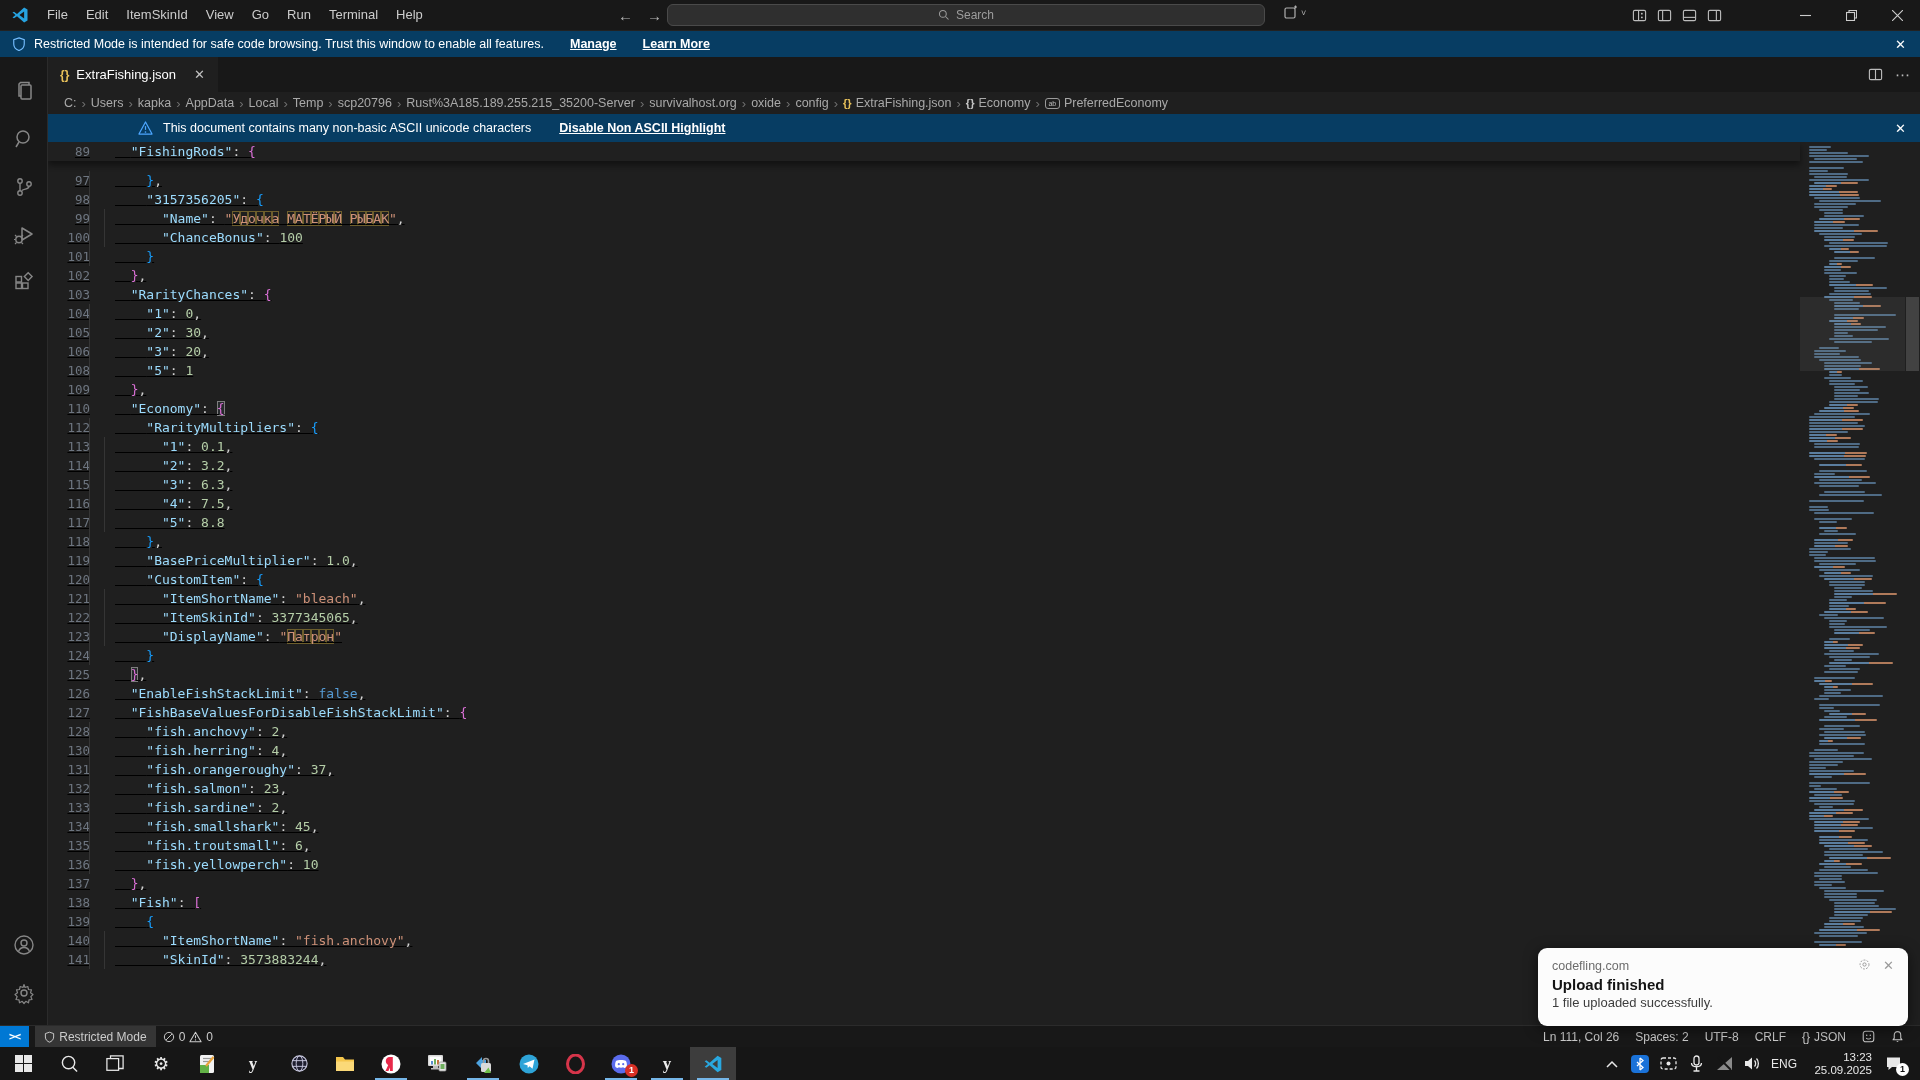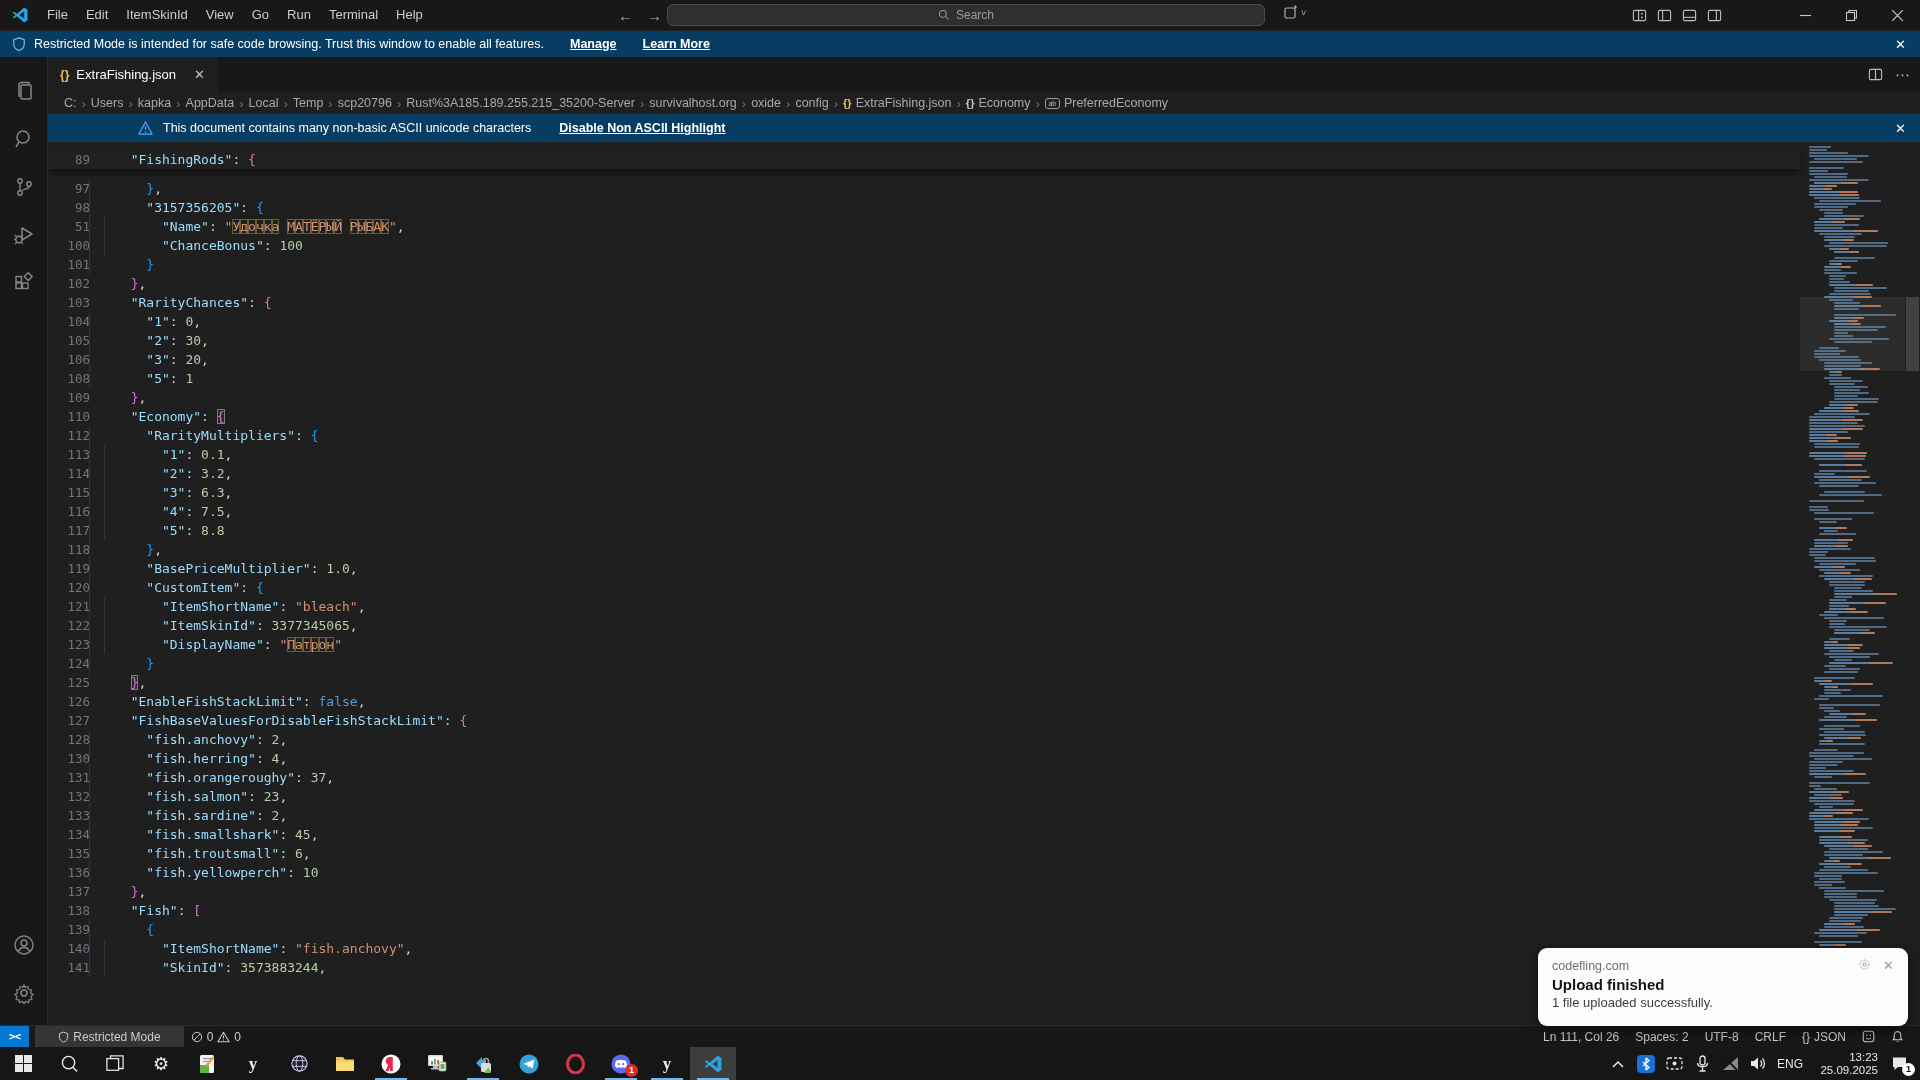--- a/index.html
+++ b/index.html
@@ -51,21 +51,21 @@
   .crumb-sep { color:#6f6f6f; margin:0 5px; font-size:13px; }
   .crumb .json-glyph { color:#e8c15a; font-weight:bold; font-size:11px; }
   .crumb .obj-glyph { color:#c5c5c5; font-weight:bold; font-size:11px; }
   .str-glyph { display:inline-block; width:15px; height:11px; border:1px solid #9a9a9a; border-radius:3px;
                font-size:7px; line-height:9px; text-align:center; color:#bdbdbd; }
 
   .banner.unicode { height:28px; padding-left:90px; gap:10px; flex:none; }
 
   
   .editor { flex:1; position:relative; overflow:hidden; background:#1f1f1f; }
-  .rows { position:absolute; left:0; top:8px; right:120px; }
+  .rows { position:absolute; left:0; top:0; right:120px;text-decoration:underline; }
   .sticky { position:relative; z-index:3; background:#202020; box-shadow:0 4px 6px rgba(0,0,0,.45); }
   .sticky-gap { height:10px; }
   .row { display:flex; height:19px; line-height:19px; font-family:"DejaVu Sans Mono", monospace; font-size:13px; position:relative; }
   .row.cur { background:rgba(255,255,255,.045); }
   .ln { width:42px; text-align:right; color:#6e7681; flex:none; font-size:12.5px; }
   .row.cur .ln { color:#cccccc; }
   .code { padding-left:25px; white-space:pre; position:relative; color:#cccccc; }
   .guide { position:absolute; top:0; bottom:0; width:1px; background:#353535; }
   .tk-p  { color:#d4d4d4; }
   .tk-k  { color:#9cdcfe; }
@@ -86,33 +86,33 @@
   .mm-slider { position:absolute; right:15px; width:105px; top:155px; height:74px; background:rgba(140,140,140,.12); }
   .vscrollbar { position:absolute; top:0; bottom:0; right:0; width:15px; }
   .vslider { position:absolute; left:1px; right:1px; top:155px; height:74px; background:rgba(121,121,121,.4); }
 
   
   .statusbar { height:22px; background:#181818; border-top:1px solid #2b2b2b; color:#cccccc; font-size:12px;
                display:flex; align-items:center; flex:none; }
   .remote-ind { background:#0078d4; color:#fff; height:22px; padding:0 9px; display:flex; align-items:center;
                 font-family:"DejaVu Sans Mono",monospace; font-size:11px; font-weight:bold; letter-spacing:-1px; }
   .sb-item { display:flex; align-items:center; gap:4px; padding:0 7px; height:22px; cursor:pointer; }
-  .sb-chip { background:rgba(255,255,255,.13); margin-left:6px; padding:0 23px; }
+  .sb-chip { background:rgba(255,255,255,.13); margin-left:6px; padding:0 9px; }
   .sb-right { margin-left:auto; display:flex; align-items:center; margin-right:8px; }
   .sb-right .sb-item { padding:0 8px; }
 
   
   .taskbar { height:33px; background:#161616; display:flex; align-items:stretch; flex:none; position:relative; }
   .tile { width:46px; display:flex; align-items:center; justify-content:center; position:relative; }
   .tile.running::after { content:""; position:absolute; bottom:0; left:7px; right:7px; height:2px; background:#75b6e8; }
   .tile.active { background:#3d3d3d; }
   .ltr-y { color:#ececec; font-size:17px; font-weight:bold; font-family:"Liberation Serif", serif; }
   .badge { position:absolute; right:6px; bottom:3px; width:13px; height:13px; border-radius:50%; background:#d93025;
            color:#fff; font-size:9px; line-height:13px; text-align:center; font-weight:bold; }
-  .tray { position:absolute; right:0; top:0; height:33px; display:flex; align-items:center; gap:4px; padding-right:4px; }
+  .tray { position:absolute; right:0; top:0; height:33px; display:flex; align-items:center; gap:4px; padding-right:10px; }
   .tray-item { display:flex; align-items:center; justify-content:center; width:24px; height:33px; color:#e8e8e8; }
   .clock { width:68px; text-align:right; color:#e8e8e8; font-size:11.5px; line-height:13px; }
   .ac-badge { position:absolute; right:1px; bottom:4px; width:13px; height:13px; border-radius:50%; background:#fff;
               color:#111; font-size:9px; line-height:13px; text-align:center; font-weight:bold; }
 
   
   .toast { position:absolute; left:1538px; top:948px; width:370px; height:78px; background:#fcfcfc; border-radius:9px;
            box-shadow:0 3px 14px rgba(0,0,0,.55); padding:10px 14px; z-index:10; }
   .toast-head { display:flex; align-items:center; font-size:12.5px; color:#6d6d6d; }
   .toast-icons { margin-left:auto; display:flex; gap:12px; color:#9a9a9a; font-size:13px; }
@@ -365,21 +365,21 @@
                 <span class="ln">97</span>
                 <span class="guide" style="left: 40.654px;"></span>
                 <span class="code"><span class="tk-p">    </span><span class="tk-b3">}</span><span class="tk-p">,</span></span>
               </div>
               <div class="row">
                 <span class="ln">98</span>
                 <span class="guide" style="left: 40.654px;"></span>
                 <span class="code"><span class="tk-p">    </span><span class="tk-k">"3157356205"</span><span class="tk-p">: </span><span class="tk-b3">{</span></span>
               </div>
               <div class="row">
-                <span class="ln">51</span>
+                <span class="ln">99</span>
                 <span class="guide" style="left: 40.654px;"></span>
                 <span class="guide" style="left: 56.308px;"></span>
                 <span class="code"><span class="tk-p">      </span><span class="tk-k">"Name"</span><span class="tk-p">: </span><span class="tk-s">"</span><span class="tk-su"><span class="ub">У</span><span class="ub">д</span><span class="ub">о</span><span class="ub">ч</span><span class="ub">к</span><span class="ub">а</span> <span class="ub">М</span><span class="ub">А</span><span class="ub">Т</span><span class="ub">Ё</span><span class="ub">Р</span><span class="ub">Ы</span><span class="ub">Й</span> <span class="ub">Р</span><span class="ub">Ы</span><span class="ub">Б</span><span class="ub">А</span><span class="ub">К</span></span><span class="tk-s">"</span><span class="tk-p">,</span></span>
               </div>
               <div class="row">
                 <span class="ln">100</span>
                 <span class="guide" style="left: 40.654px;"></span>
                 <span class="guide" style="left: 56.308px;"></span>
                 <span class="code"><span class="tk-p">      </span><span class="tk-k">"ChanceBonus"</span><span class="tk-p">: </span><span class="tk-n">100</span></span>
               </div>

